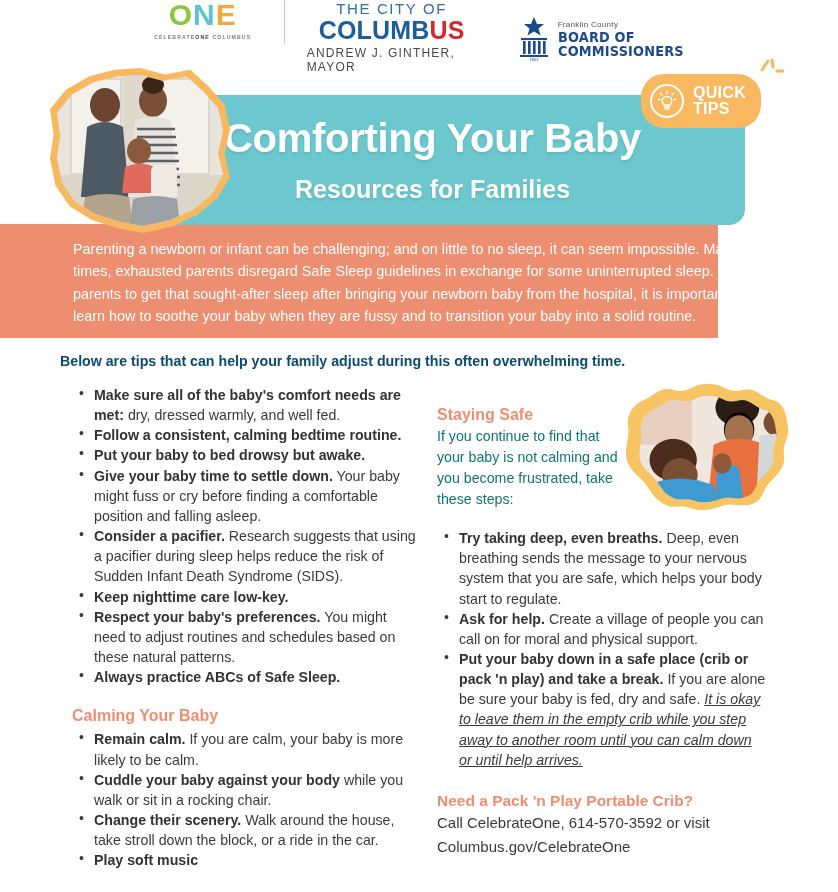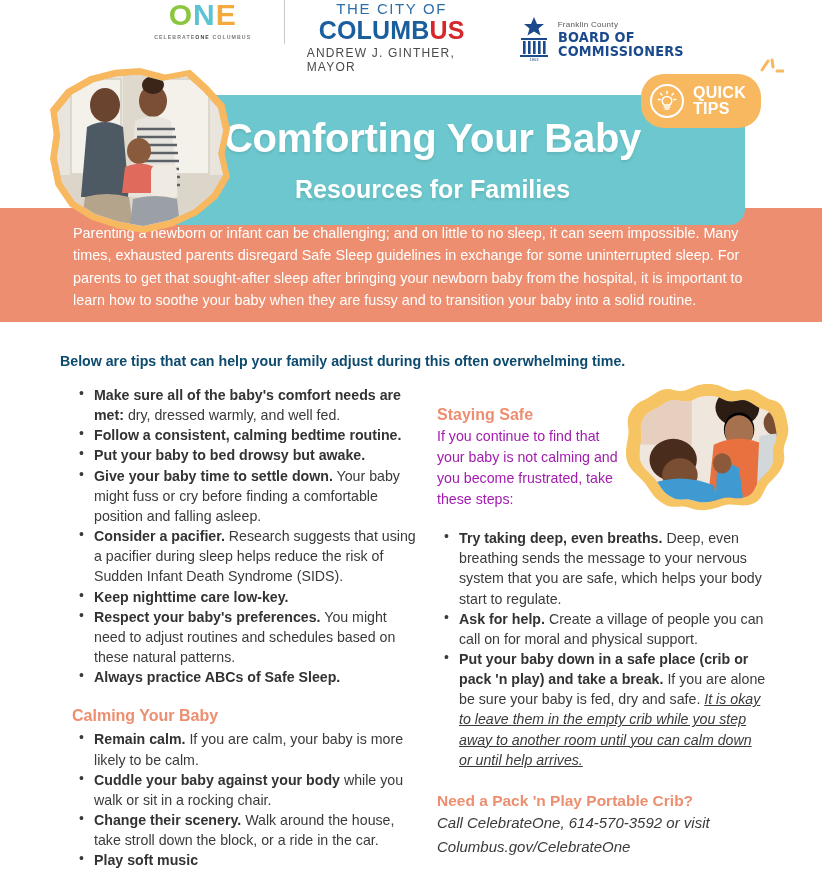--- a/index.html
+++ b/index.html
@@ -61,21 +61,21 @@
     background: #6CC8CE; border-radius: 0 0 16px 0; z-index: 3;
     display: flex; flex-direction: column; align-items: center; justify-content: center;
   }
   .title-main { color: #ffffff; font-size: 40px; font-weight: bold; letter-spacing: -0.3px;
                 text-shadow: 0 2px 3px rgba(0,0,0,0.10); line-height: 1.05; }
   .title-sub { color: #ffffff; font-size: 25px; font-weight: bold; margin-top: 16px;
                text-shadow: 0 2px 3px rgba(0,0,0,0.10); }
 
   
   .coral-band {
-    position: absolute; top: 208px; left: 0; width: 822px; height: 114px;
+    position: absolute; top: 224px; left: 0; width: 718px; height: 114px;
     background: #ED8E70; z-index: 2; text-decoration: underline;
   }
   .coral-text {
     position: absolute; top: 14px; left: 73px; width: 695px;
     color: #ffffff; font-size: 14.4px; line-height: 1.55;
   }
 
   
   .hero-photo {
     position: absolute; top: 68px; left: 50px; width: 180px; height: 165px; z-index: 4;
@@ -101,36 +101,36 @@
   
   .lead-line {
     position: absolute; top: 353px; left: 60px; width: 720px;
     font-size: 14.2px; font-weight: bold; color: #0c4a6e;
   }
   .col-left { position: absolute; top: 385px; left: 72px; width: 345px; }
   .col-right { position: absolute; top: 406px; left: 437px; width: 330px; }
 
   .sec-head { color: #ED8E70; font-size: 16px; font-weight: bold; margin-bottom: 4px; }
   .sec-head.r { margin-bottom: 2px; }
-  .intro-r { font-size: 14.2px; color: #a21caf; line-height: 1.48; width: 190px; }
+  .intro-r { font-size: 14.2px; color: #0f766e; line-height: 1.48; width: 190px; }
 
   ul.tips { list-style: none; margin: 0; padding: 0; }
   ul.tips li {
     position: relative; padding-left: 22px; margin-bottom: 0px;
     font-size: 14.2px; line-height: 1.42; color: #3a3a3a;
   }
   ul.tips li::before {
     content: "\2022"; position: absolute; left: 7px; top: -1px;
     color: #3a3a3a; font-size: 14px;
   }
   ul.tips li b { color: #333; font-weight: bold; }
   .ital-u { font-style: italic; text-decoration: underline; }
 
   .cta-head { color: #ED8E70; font-size: 15.5px; font-weight: bold; margin-top: 22px; }
-  .cta-body { font-size: 15px; color: #3a3a3a; line-height: 1.45; margin-top: 2px; font-style: italic; }
+  .cta-body { font-size: 15px; color: #3a3a3a; line-height: 1.45; margin-top: 2px; }
 
   .sp-left { height: 20px; }
 </style>
 </head>
 <body>
 
 <div class="logo-bar">
 
   <div class="logo-one">
     <div class="one-word">

